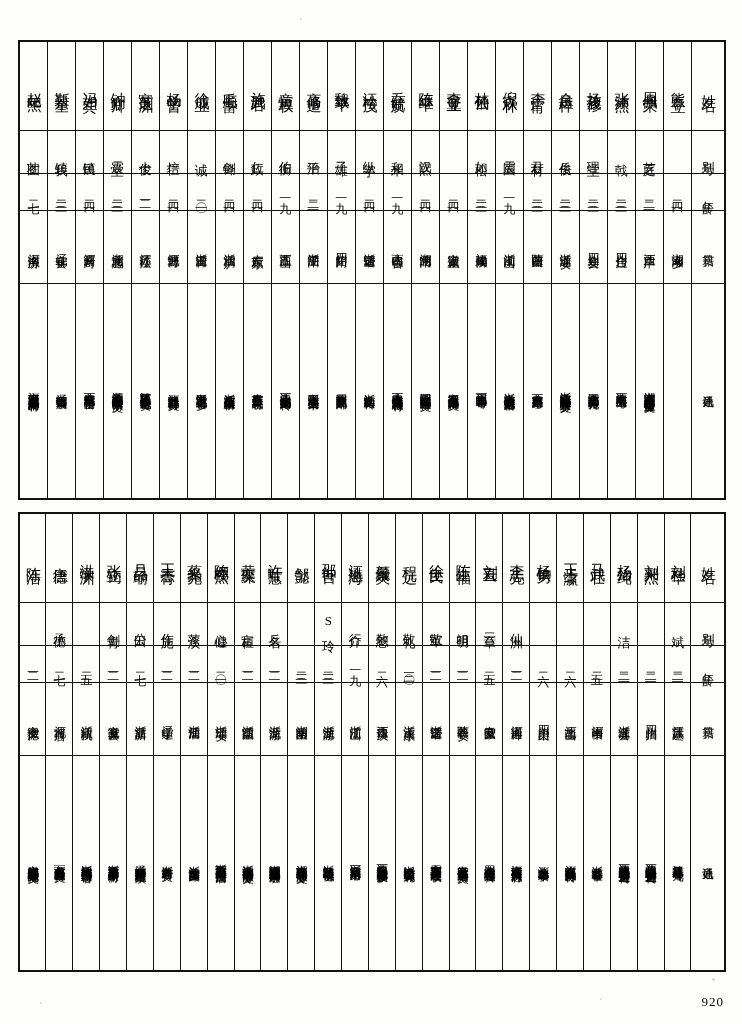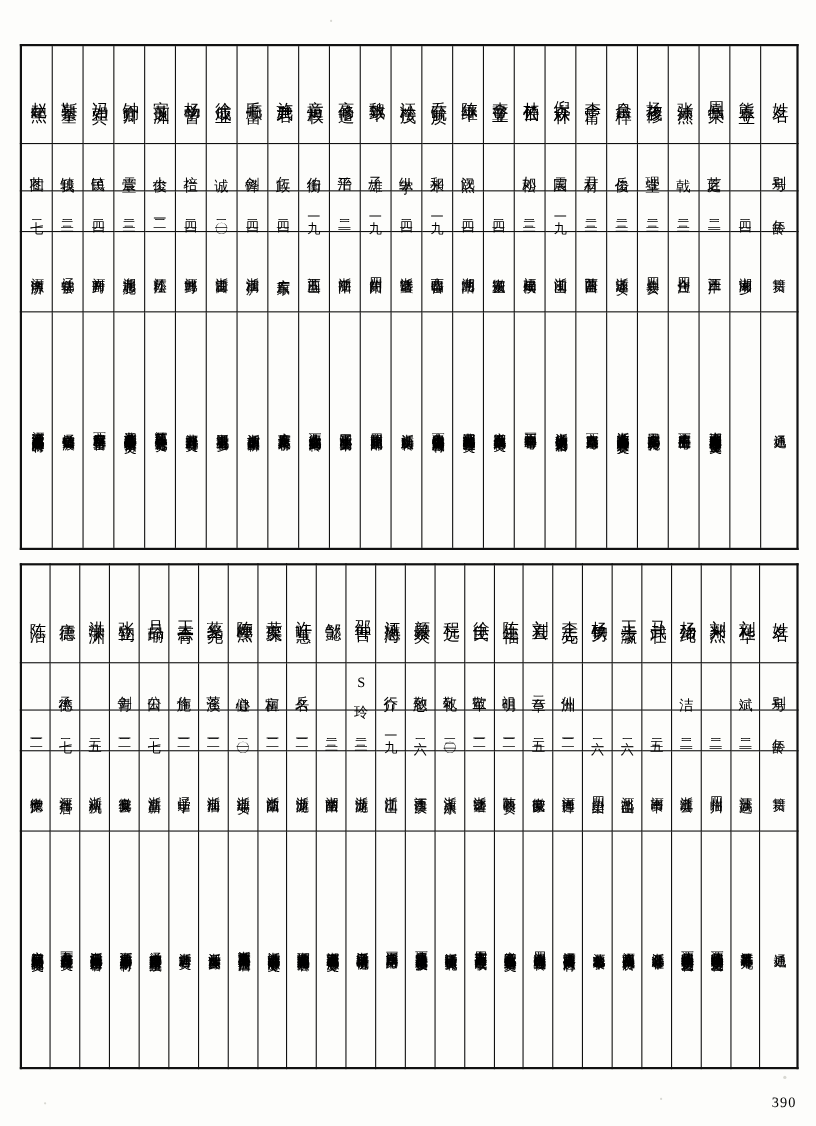--- a/index.html
+++ b/index.html
@@ -452,19 +452,19 @@
             <td><span class="v wrapok">浙江缝县县谷卒举壮</span></td>
             <td><span class="v wrapok">江西临川县唱凱圩噎宇街交刘进生转</span></td>
             <td><span class="v wrapok">江西临川县唱凱圩噎宇街交刘进生转</span></td>
             <td><span class="v wrapok">江苏武进青果卷二十九号</span></td>
             <td class="labelcell"><span class="v">通讯处</span></td>
           </tr>
         </tbody>
       </table>
   </div>
 
-  <div class="pageno">390</div>
+  <div class="pageno">920</div>
 
   <div class="speck" style="left:712px; top:978px; width:3px; height:3px;"></div>
   <div class="speck" style="left:600px; top:998px; width:2px; height:2px;"></div>
   <div class="speck" style="left:40px; top:1002px; width:2px; height:2px;"></div>
   <div class="speck" style="left:300px; top:18px; width:2px; height:2px;"></div>
 </div>
 
 </body></html>

